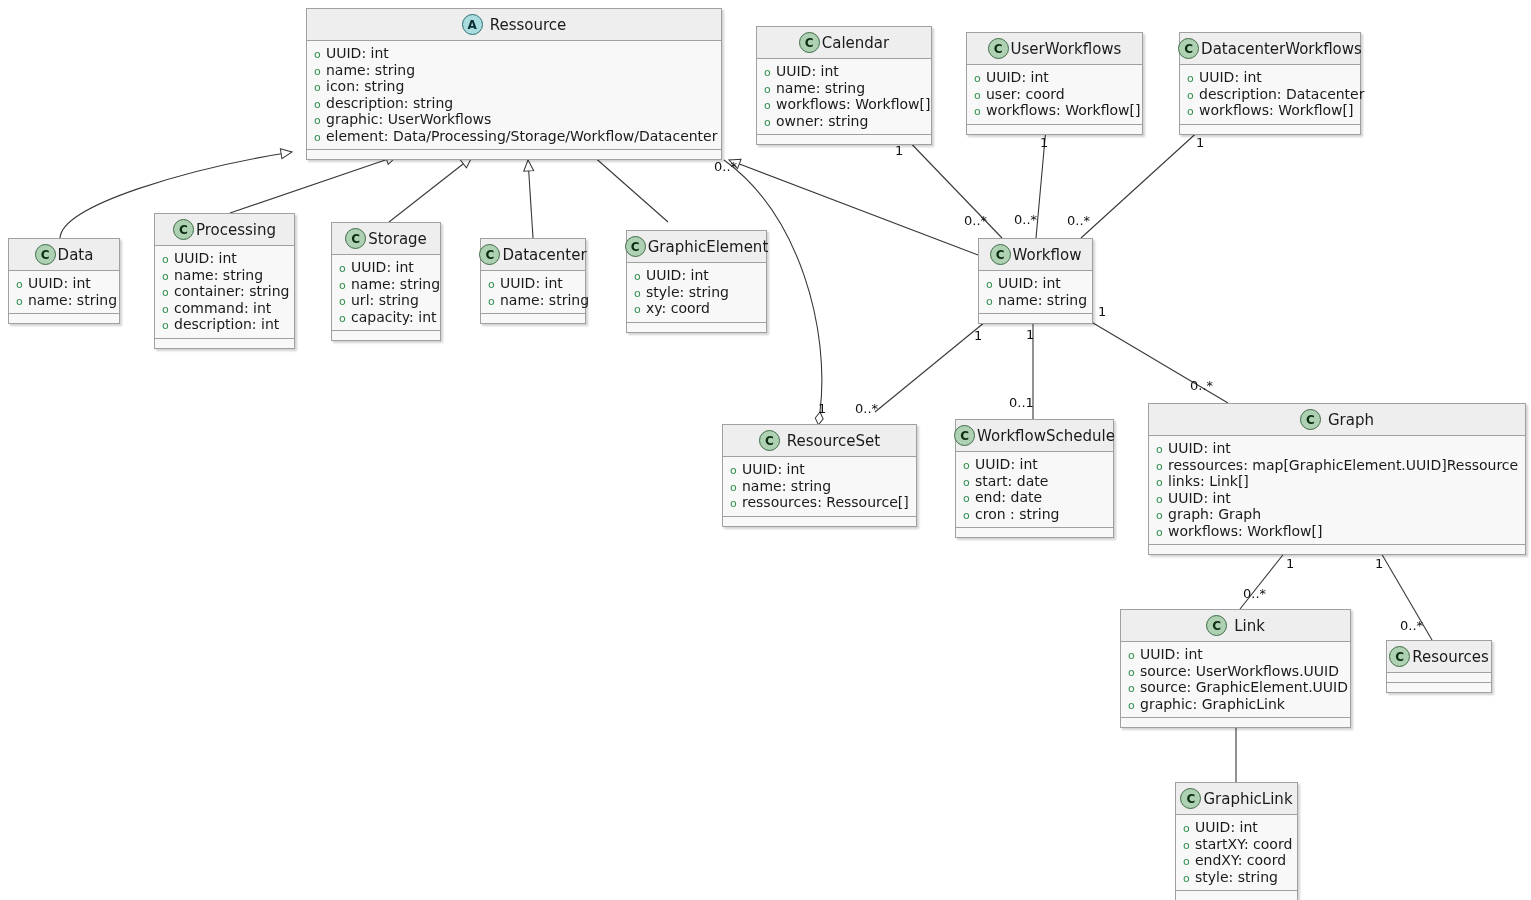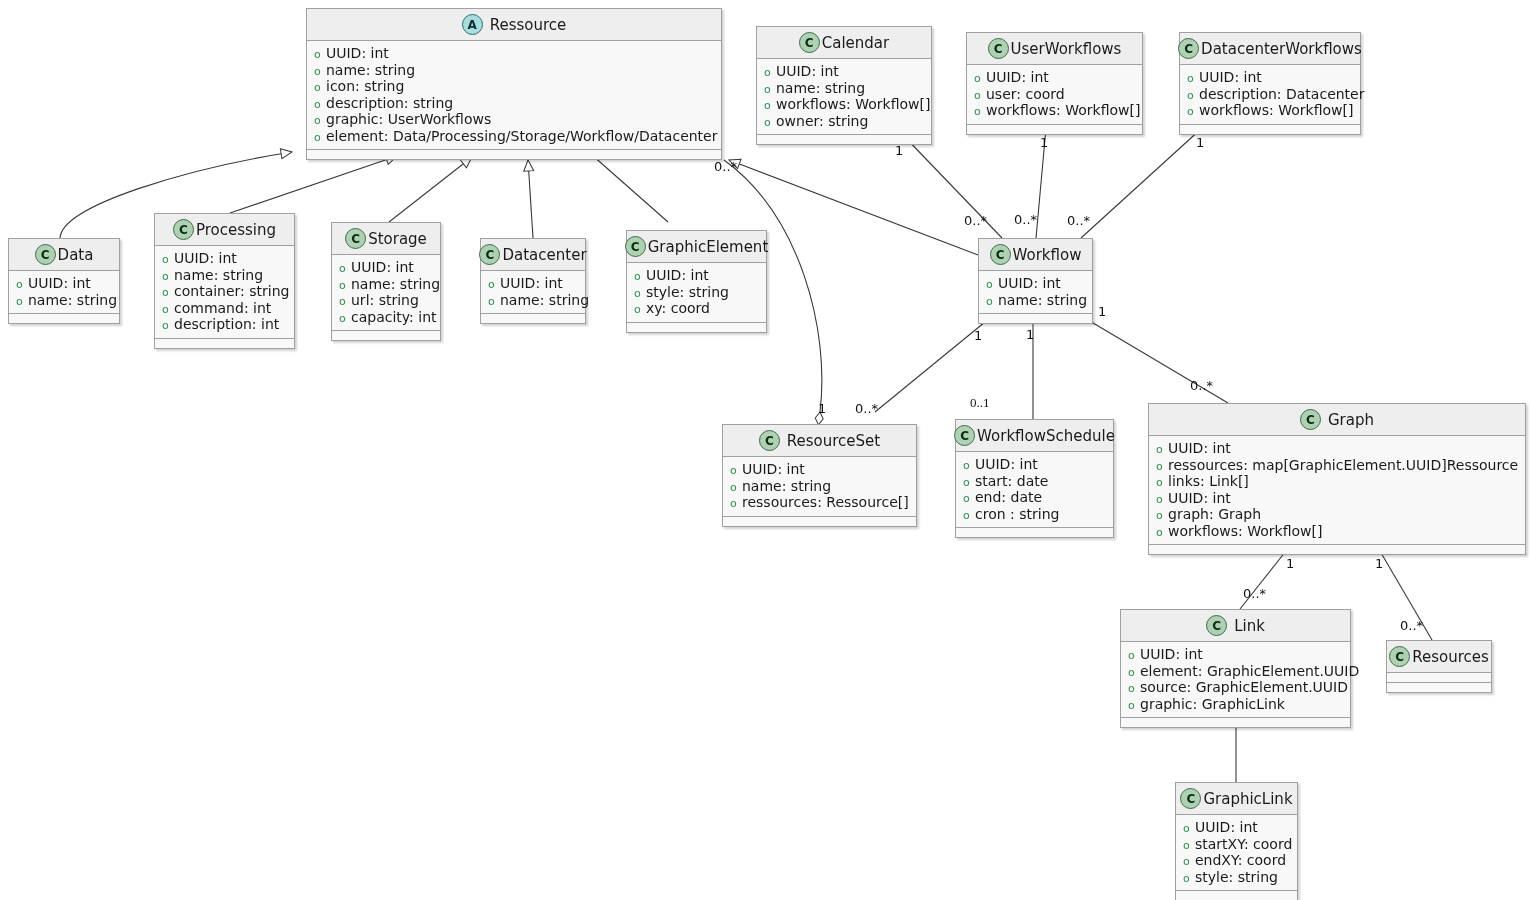--- a/index.html
+++ b/index.html
@@ -424,21 +424,21 @@
           <span class="stereo c">C</span>
           <span class="cls-title">Link</span>
         </div>
         <div class="cls-attrs">
           <div class="attr">
             <span class="vis">o</span>
             <span>UUID: int</span>
           </div>
           <div class="attr">
             <span class="vis">o</span>
-            <span>element: GraphicElement.UUID</span>
+            <span>source: UserWorkflows.UUID</span>
           </div>
           <div class="attr">
             <span class="vis">o</span>
             <span>source: GraphicElement.UUID</span>
           </div>
           <div class="attr">
             <span class="vis">o</span>
             <span>graphic: GraphicLink</span>
           </div>
         </div>
@@ -484,20 +484,20 @@
       <div class="mult" style="left: 1040px; top: 136px;">1</div>
       <div class="mult" style="left: 1196px; top: 136px;">1</div>
       <div class="mult" style="left: 964px; top: 214px;">0..*</div>
       <div class="mult" style="left: 1014px; top: 213px;">0..*</div>
       <div class="mult" style="left: 1067px; top: 214px;">0..*</div>
       <div class="mult" style="left: 974px; top: 329px;">1</div>
       <div class="mult" style="left: 1026px; top: 328px;">1</div>
       <div class="mult" style="left: 1098px; top: 305px;">1</div>
       <div class="mult" style="left: 818px; top: 402px;">1</div>
       <div class="mult" style="left: 855px; top: 402px;">0..*</div>
-      <div class="mult" style="left: 970px; top: 396px; font-family: Liberation Serif, serif;">0..1</div>
+      <div class="mult" style="left: 1009px; top: 396px;">0..1</div>
       <div class="mult" style="left: 1190px; top: 379px;">0..*</div>
       <div class="mult" style="left: 1286px; top: 557px;">1</div>
       <div class="mult" style="left: 1243px; top: 587px;">0..*</div>
       <div class="mult" style="left: 1375px; top: 557px;">1</div>
       <div class="mult" style="left: 1400px; top: 619px;">0..*</div>
     </div>
 </div>
 
 </body></html>

